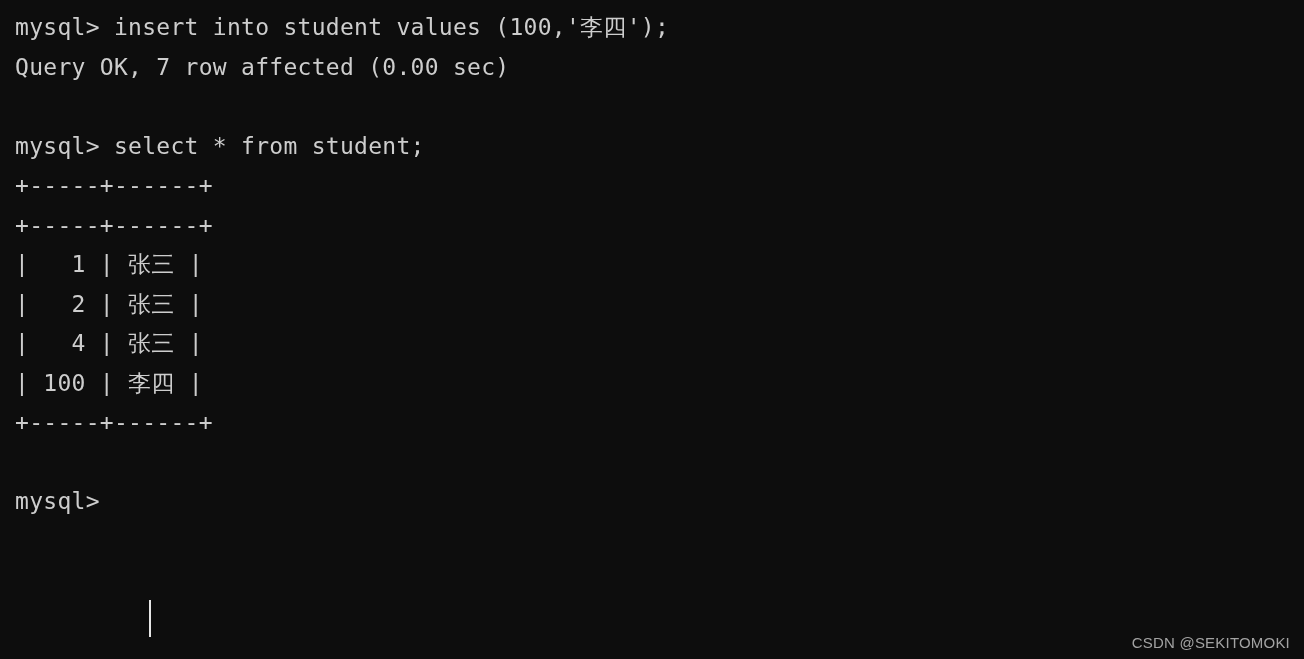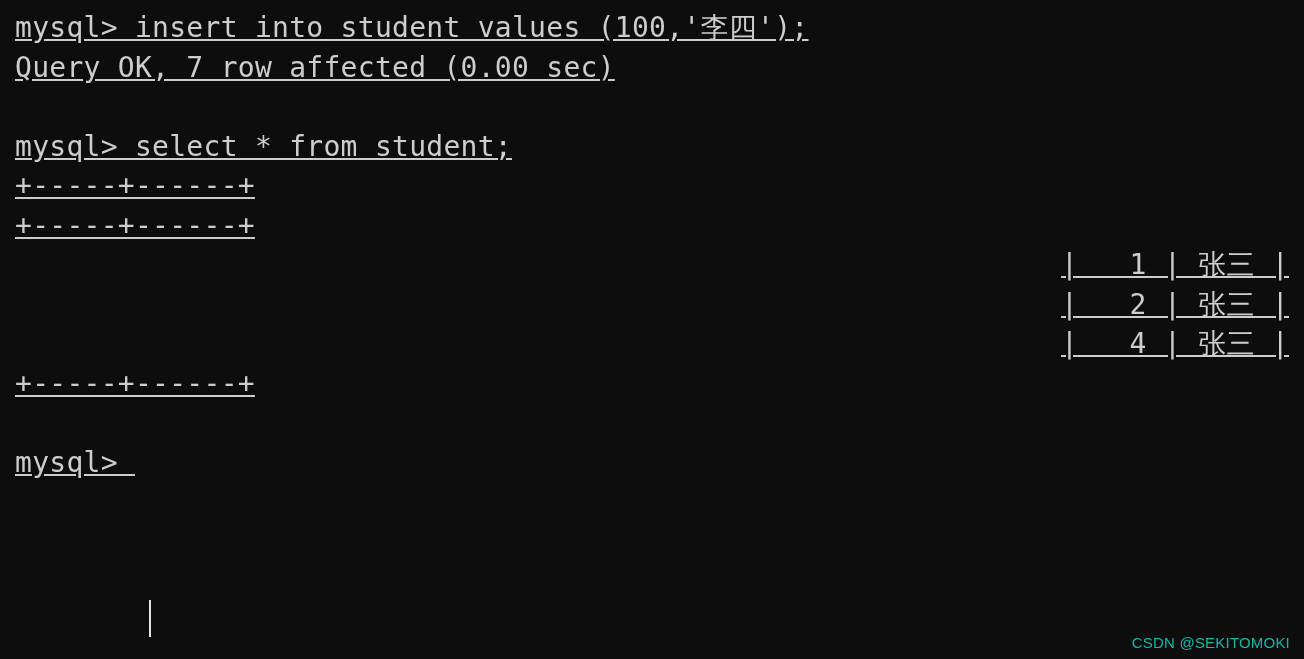--- a/index.html
+++ b/index.html
@@ -17,69 +17,68 @@
   }
   #console {
     position: absolute;
     left: 15px;
     top: 8px;
     width: 1274px;
   }
   .line {
     height: 39.5px;
     line-height: 39.5px;
-    font-size: 28px;
+    font-size: 23px;
     color: #cdcdcd;
     letter-spacing: 0.28px;
     white-space: pre;
     font-family: "DejaVu Sans Mono", "Liberation Mono", monospace;
-    text-decoration: underline;
     -webkit-font-smoothing: antialiased;
   }
   .line.blank {
     color: transparent;
   }
   .line.cjk {
     font-family: "DejaVu Sans Mono", "Liberation Mono", monospace;
-    text-align: right;
   }
   #cursor {
     position: absolute;
     left: 149px;
     top: 600px;
     width: 2px;
     height: 37px;
     background: #e6e6e6;
   }
   #watermark {
     position: absolute;
     right: 14px;
     bottom: 8px;
     font-family: "Liberation Sans", sans-serif;
     font-size: 15px;
-    color: #14b8a6;
+    color: #a3a3a3;
     letter-spacing: 0.2px;
     white-space: pre;
   }
 </style>
 </head>
 <body>
 
 <div id="terminal">
 
   <div id="console">
     <div class="line">mysql&gt; insert into student values (100,'李四');</div>
     <div class="line">Query OK, 7 row affected (0.00 sec)</div>
     <div class="line blank"></div>
     <div class="line">mysql&gt; select * from student;</div>
     <div class="line">+-----+------+</div>
     <div class="line">+-----+------+</div>
     <div class="line cjk">|   1 | 张三 |</div>
     <div class="line cjk">|   2 | 张三 |</div>
     <div class="line cjk">|   4 | 张三 |</div>
+    <div class="line cjk">| 100 | 李四 |</div>
     <div class="line">+-----+------+</div>
     <div class="line blank"></div>
     <div class="line">mysql&gt; </div>
   </div>
 
   <div id="cursor"></div>
 
   <div id="watermark">CSDN @SEKITOMOKI</div>
 
 </div>

